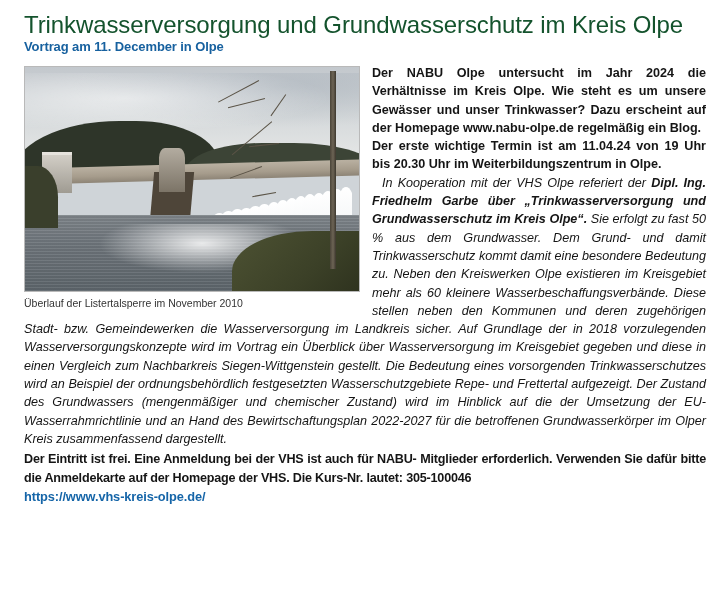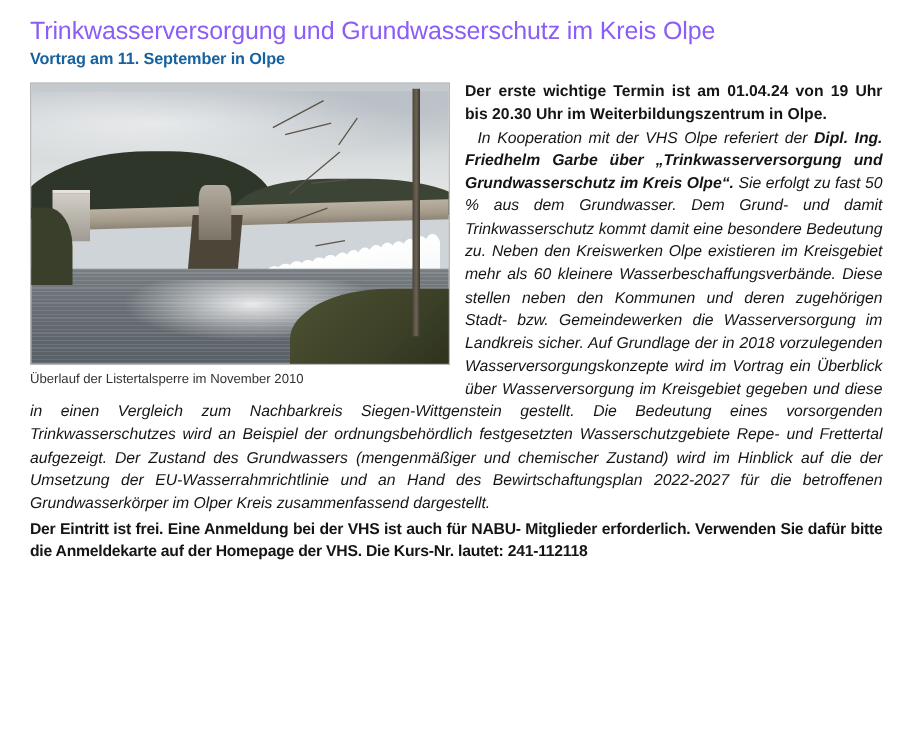--- a/index.html
+++ b/index.html
@@ -18,24 +18,24 @@
     position: relative;
     width: 718px;
     height: 590px;
     box-sizing: border-box;
     padding: 14px 12px 0 24px;
     background: #fff;
   }
 
   
   .title {
-    font-size: 20px;
+    font-size: 24px;
     line-height: 22px;
     font-weight: 400;
-    color: #8b5cf6;
+    color: #14532d;
     letter-spacing: -0.1px;
     margin: 0 0 3px 0;
     white-space: nowrap;
   }
   .subtitle {
     font-size: 13px;
     line-height: 16px;
     font-weight: bold;
     color: #17619f;
     margin: 0 0 9px 0;
@@ -178,21 +178,21 @@
   }
   .clearfix:after { content: ""; display: block; clear: both; }
   .spacer-1 { height: 2px; }
 </style>
 </head>
 <body>
 
 <div id="page">
 
   <h1 class="title">Trinkwasserversorgung und Grundwasserschutz im Kreis Olpe</h1>
-  <h2 class="subtitle">Vortrag am 11. September in Olpe</h2>
+  <h2 class="subtitle">Vortrag am 11. December in Olpe</h2>
 
   <figure class="figure">
     <div class="photo">
       <div class="sky"></div>
       <div class="hill-left"></div>
       <div class="hill-right"></div>
       <div class="crest"></div>
       <div class="tower-left"></div>
       <div class="pier-mid"></div>
       <div class="tower-mid"></div>
@@ -240,22 +240,24 @@
           <div class="branch" style="position: absolute; right: 26%; top: 24%; width: 52px; height: 1.4px; transform: rotate(-40deg);"></div>
           <div class="branch" style="position: absolute; right: 24%; top: 34%; width: 30px; height: 1.4px; transform: rotate(-6deg);"></div>
           <div class="branch" style="position: absolute; right: 22%; top: 12%; width: 26px; height: 1.4px; transform: rotate(-55deg);"></div>
           <div class="branch" style="position: absolute; right: 29%; top: 44%; width: 34px; height: 1.4px; transform: rotate(-20deg);"></div>
           <div class="branch" style="position: absolute; right: 25%; top: 56%; width: 24px; height: 1.4px; transform: rotate(-10deg);"></div>
         </div>
     </div>
     <figcaption class="caption">Überlauf der Listertalsperre im November 2010</figcaption>
   </figure>
 
-  <p class="body bold">Der erste wichtige Termin ist am 01.04.24 von 19 Uhr bis 20.30 Uhr im Weiterbildungszentrum in Olpe.</p>
+  <p class="body bold">Der NABU Olpe untersucht im Jahr 2024 die Verhältnisse im Kreis Olpe. Wie steht es um unsere Gewässer und unser Trinkwasser? Dazu erscheint auf der Homepage www.nabu-olpe.de regelmäßig ein Blog.</p>
+  <p class="body bold">Der erste wichtige Termin ist am 11.04.24 von 19 Uhr bis 20.30 Uhr im Weiterbildungszentrum in Olpe.</p>
 
   <p class="body indent"><span>In Kooperation mit der VHS Olpe referiert der </span><span class="b">Dipl. Ing. Friedhelm Garbe über „Trinkwasserversorgung und Grundwasserschutz im Kreis Olpe“.</span><span> Sie erfolgt zu fast 50 % aus dem Grundwasser. Dem Grund- und damit Trinkwasserschutz kommt damit eine besondere Bedeutung zu. Neben den Kreiswerken Olpe existieren im Kreisgebiet mehr als 60 kleinere Wasserbeschaffungsverbände. Diese stellen neben den Kommunen und deren zugehörigen Stadt- bzw. Gemeindewerken die Wasserversorgung im Landkreis sicher. Auf Grundlage der in 2018 vorzulegenden Wasserversorgungskonzepte wird im Vortrag ein Überblick über Wasserversorgung im Kreisgebiet gegeben und diese in einen Vergleich zum Nachbarkreis Siegen-Wittgenstein gestellt. Die Bedeutung eines vorsorgenden Trinkwasserschutzes wird an Beispiel der ordnungsbehördlich festgesetzten Wasserschutzgebiete Repe- und Frettertal aufgezeigt. Der Zustand des Grundwassers (mengenmäßiger und chemischer Zustand) wird im Hinblick auf die der Umsetzung der EU-Wasserrahmrichtlinie und an Hand des Bewirtschaftungsplan 2022-2027 für die betroffenen Grundwasserkörper im Olper Kreis zusammenfassend dargestellt.</span></p>
 
   <div class="clearfix"></div>
   <div class="spacer-1"></div>
 
-  <p class="body bold condensed">Der Eintritt ist frei. Eine Anmeldung bei der VHS ist auch für NABU- Mitglieder erforderlich. Verwenden Sie dafür bitte die Anmeldekarte auf der Homepage der VHS. Die Kurs-Nr. lautet: 241-112118</p>
+  <p class="body bold condensed">Der Eintritt ist frei. Eine Anmeldung bei der VHS ist auch für NABU- Mitglieder erforderlich. Verwenden Sie dafür bitte die Anmeldekarte auf der Homepage der VHS. Die Kurs-Nr. lautet: 305-100046</p>
+  <a class="link" href="#">https://www.vhs-kreis-olpe.de/</a>
 
 </div>
 
 </body></html>

